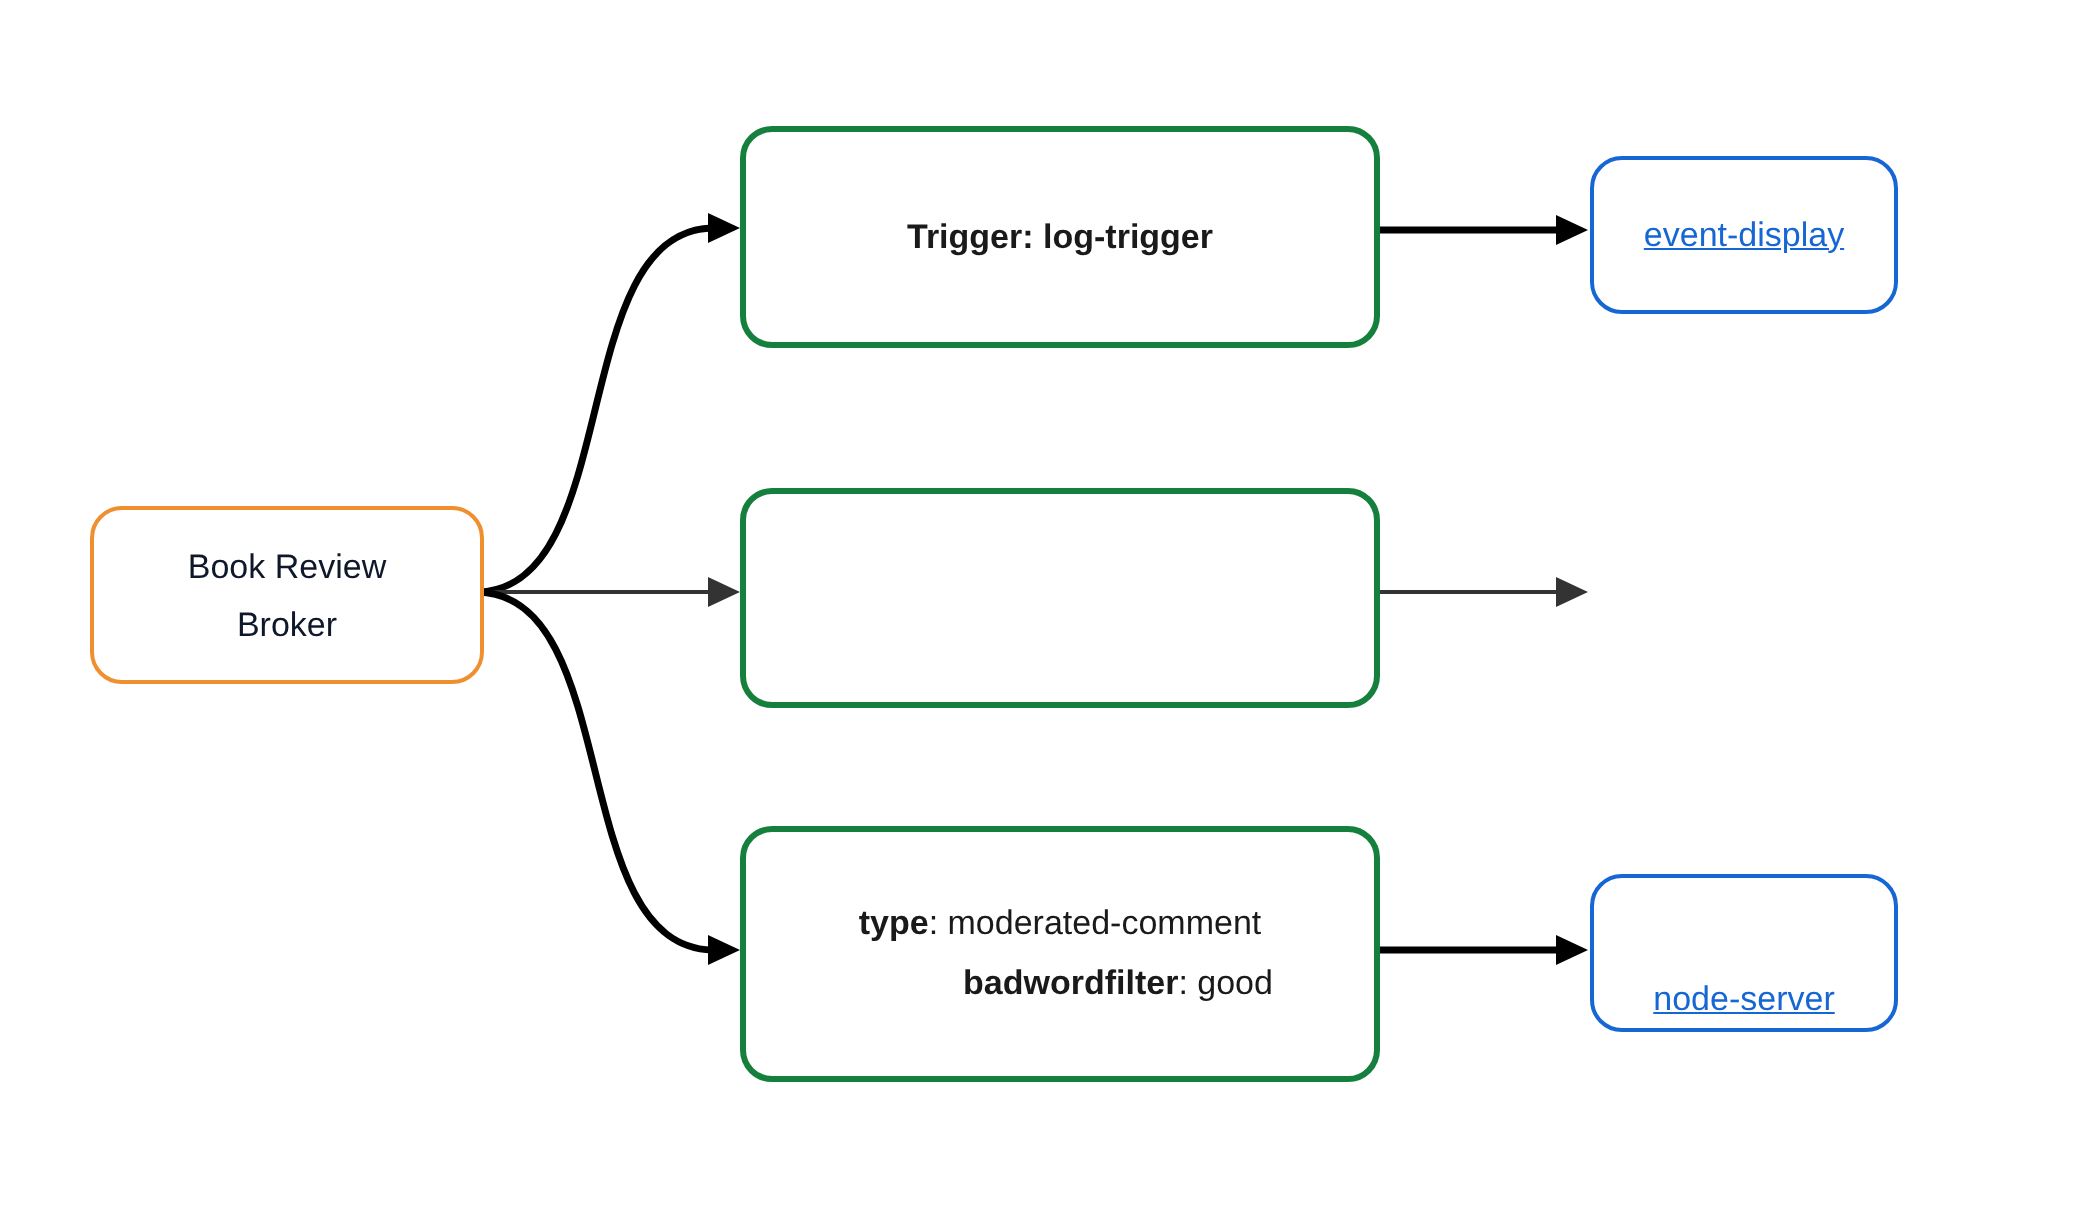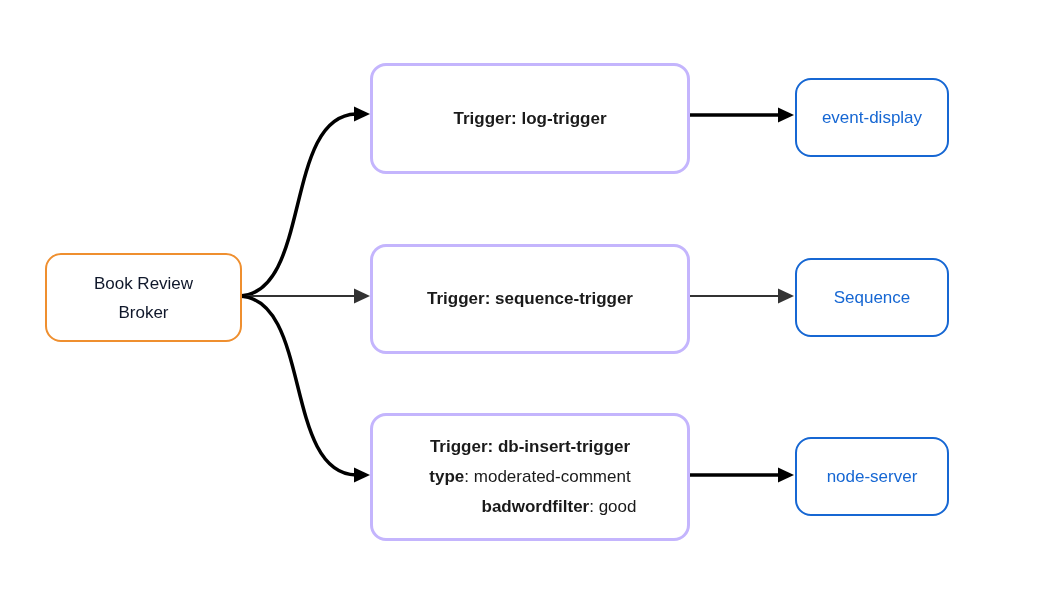--- a/index.html
+++ b/index.html
@@ -8,29 +8,29 @@
     font-family:"Liberation Sans",sans-serif;overflow:hidden;
   }
   .edges{position:absolute;left:0;top:0;width:1043px;height:613px;}
   .node{
     position:absolute;display:flex;flex-direction:column;justify-content:center;
     align-items:center;background:#ffffff;text-align:center;
     border-radius:16px;font-size:17px;line-height:30px;
   }
   .node .line{width:100%;text-align:center;white-space:nowrap;}
   .node .line .b{font-weight:700;}
-  .node.trigger{left:370px;width:314px;border:3px solid #c4b5fd;color:#1a1a1a;}
+  .node.trigger{left:370px;width:314px;border:3px solid #15803d;color:#1a1a1a;}
   .node.broker{left:45px;top:253px;width:193px;height:85px;border:2.5px solid #ef8f2f;color:#0f172a;line-height:29px;}
-  .node.sink{left:795px;width:150px;height:75px;border:2.5px solid #1667d3;color:#1667d3;line-height:28px;}
+  .node.sink{left:795px;width:150px;height:75px;border:2.5px solid #1667d3;color:#1667d3;line-height:28px;text-decoration:underline;}
   #n-log{top:63px;height:105px;}
   #n-seq-trig{top:244px;height:104px;}
   #n-db{top:413px;height:122px;}
   #n-event{top:78px;}
   #n-sequence{top:258px;}
-  #n-nodeserver{top:437px;}
+  #n-nodeserver{top:437px;justify-content:flex-end;}
   .line.indent{padding-left:58px;box-sizing:border-box;}
 </style>
 </head>
 <body>
 
 <div class="canvas">
 
   <svg class="edges" viewBox="0 0 1043 613" xmlns="http://www.w3.org/2000/svg">
 
     <path d="M 239 296 C 312 294 283 116 356 114" fill="none" stroke="#000000" stroke-width="3.5"></path>
@@ -57,42 +57,33 @@
     <div class="line">Broker</div>
   </div>
 
   <div class="node trigger" id="n-log">
     <div class="line">
       <span class="b">Trigger: log-trigger</span>
     </div>
   </div>
 
   <div class="node trigger" id="n-seq-trig">
-    <div class="line">
-      <span class="b">Trigger: sequence-trigger</span>
-    </div>
   </div>
 
   <div class="node trigger" id="n-db">
-    <div class="line">
-      <span class="b">Trigger: db-insert-trigger</span>
-    </div>
     <div class="line">
       <span class="b">type</span><span>: moderated-comment</span>
     </div>
     <div class="line indent">
       <span class="b">badwordfilter</span><span>: good</span>
     </div>
   </div>
 
   <div class="node sink" id="n-event">
     <div class="line">event-display</div>
   </div>
 
-  <div class="node sink" id="n-sequence">
-    <div class="line">Sequence</div>
-  </div>
 
   <div class="node sink" id="n-nodeserver">
     <div class="line">node-server</div>
   </div>
 
 </div>
 
 </body></html>

